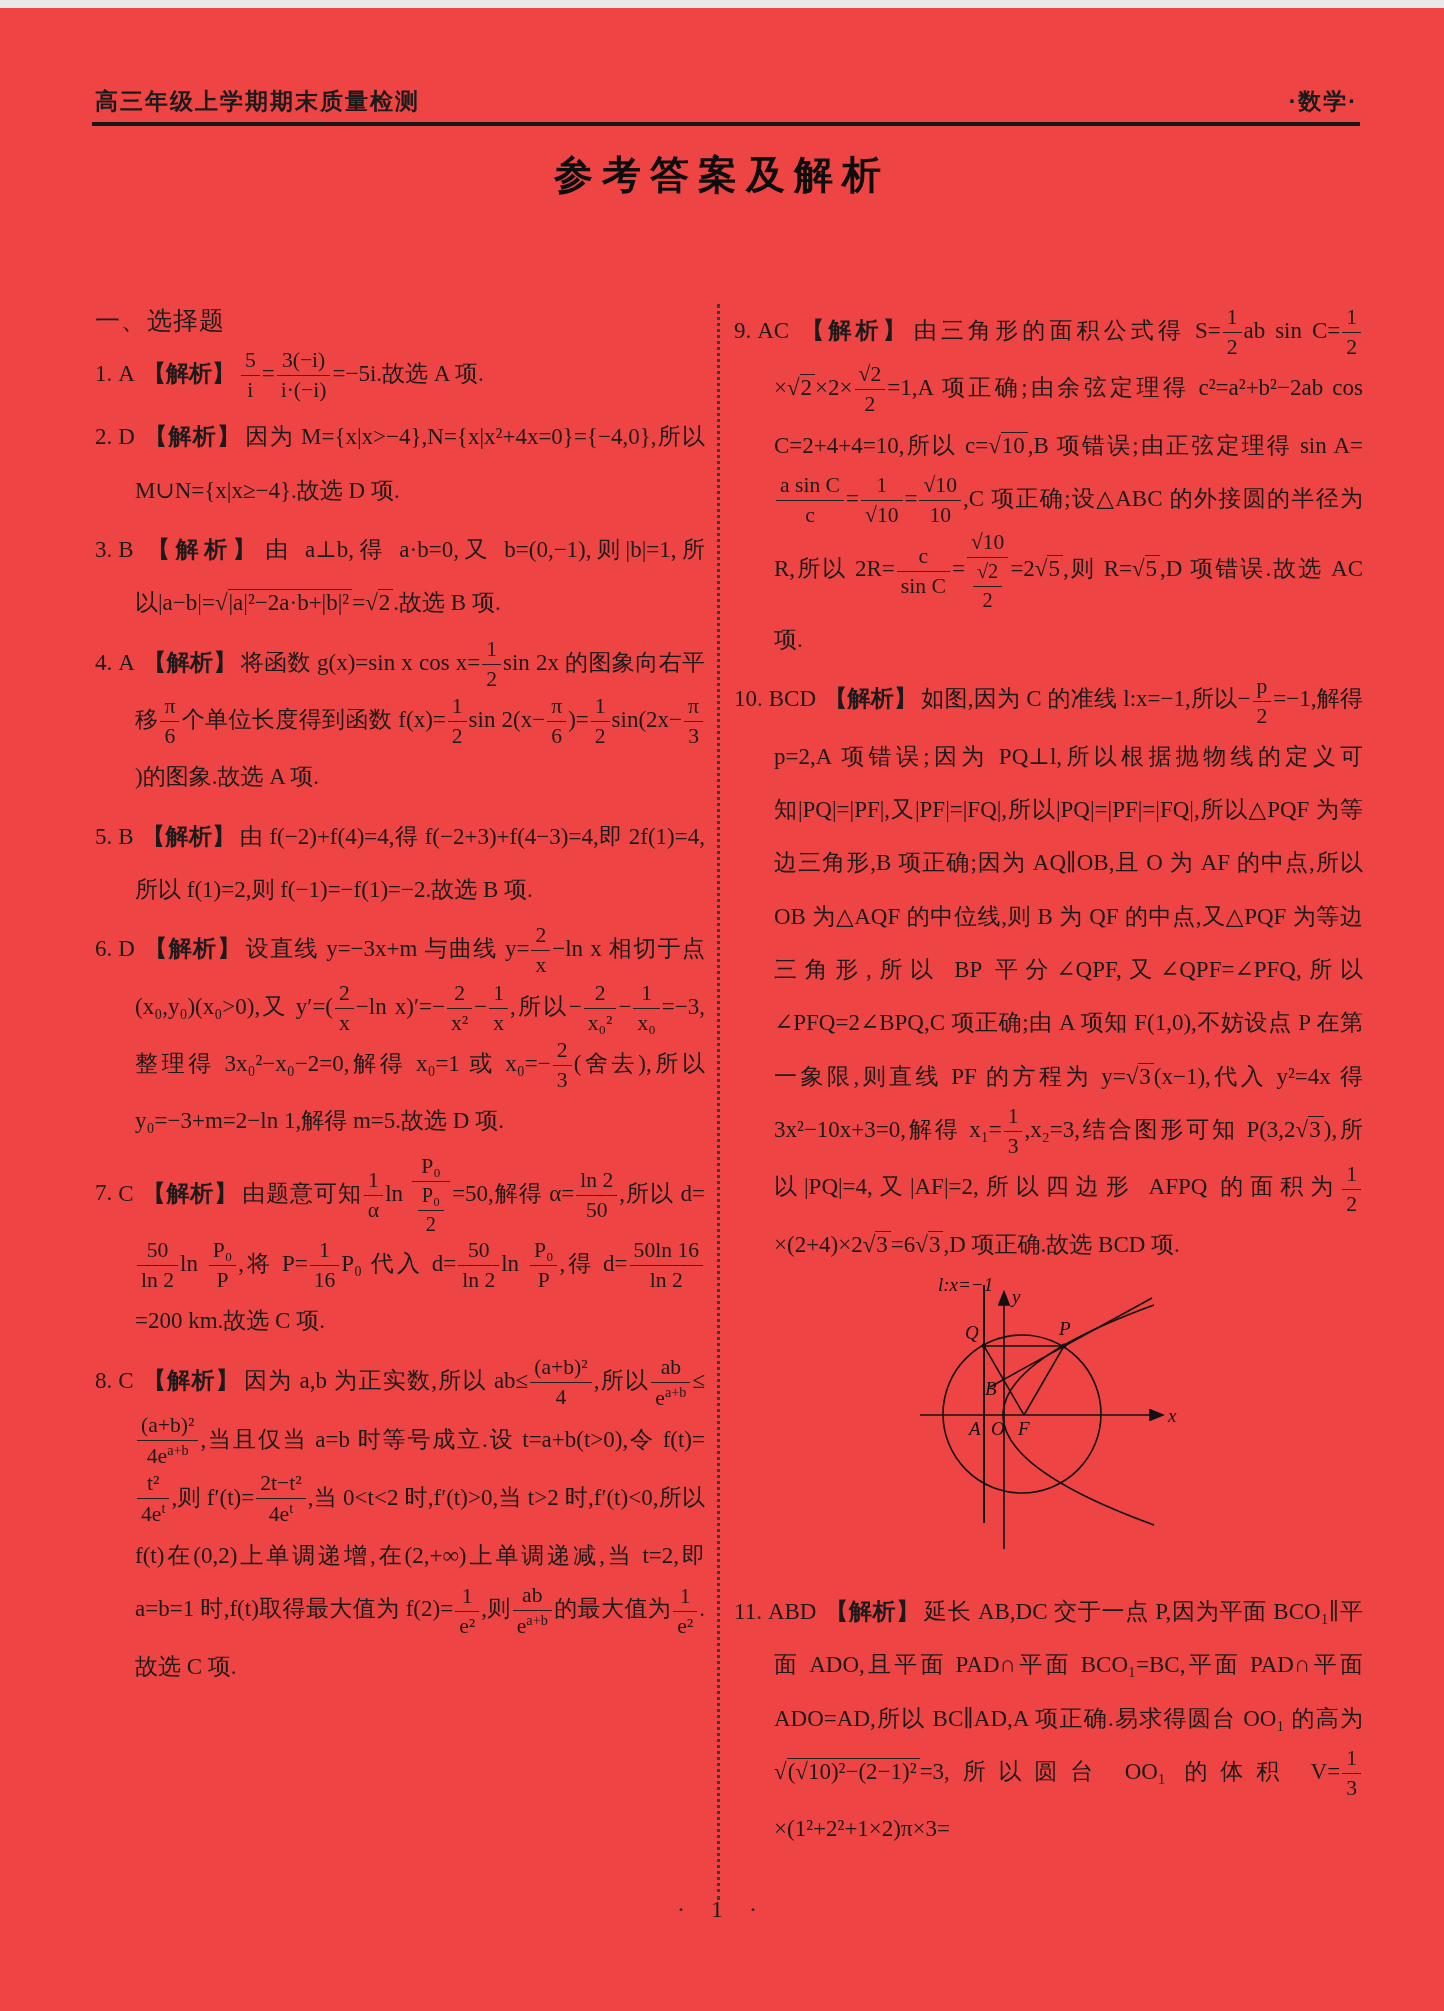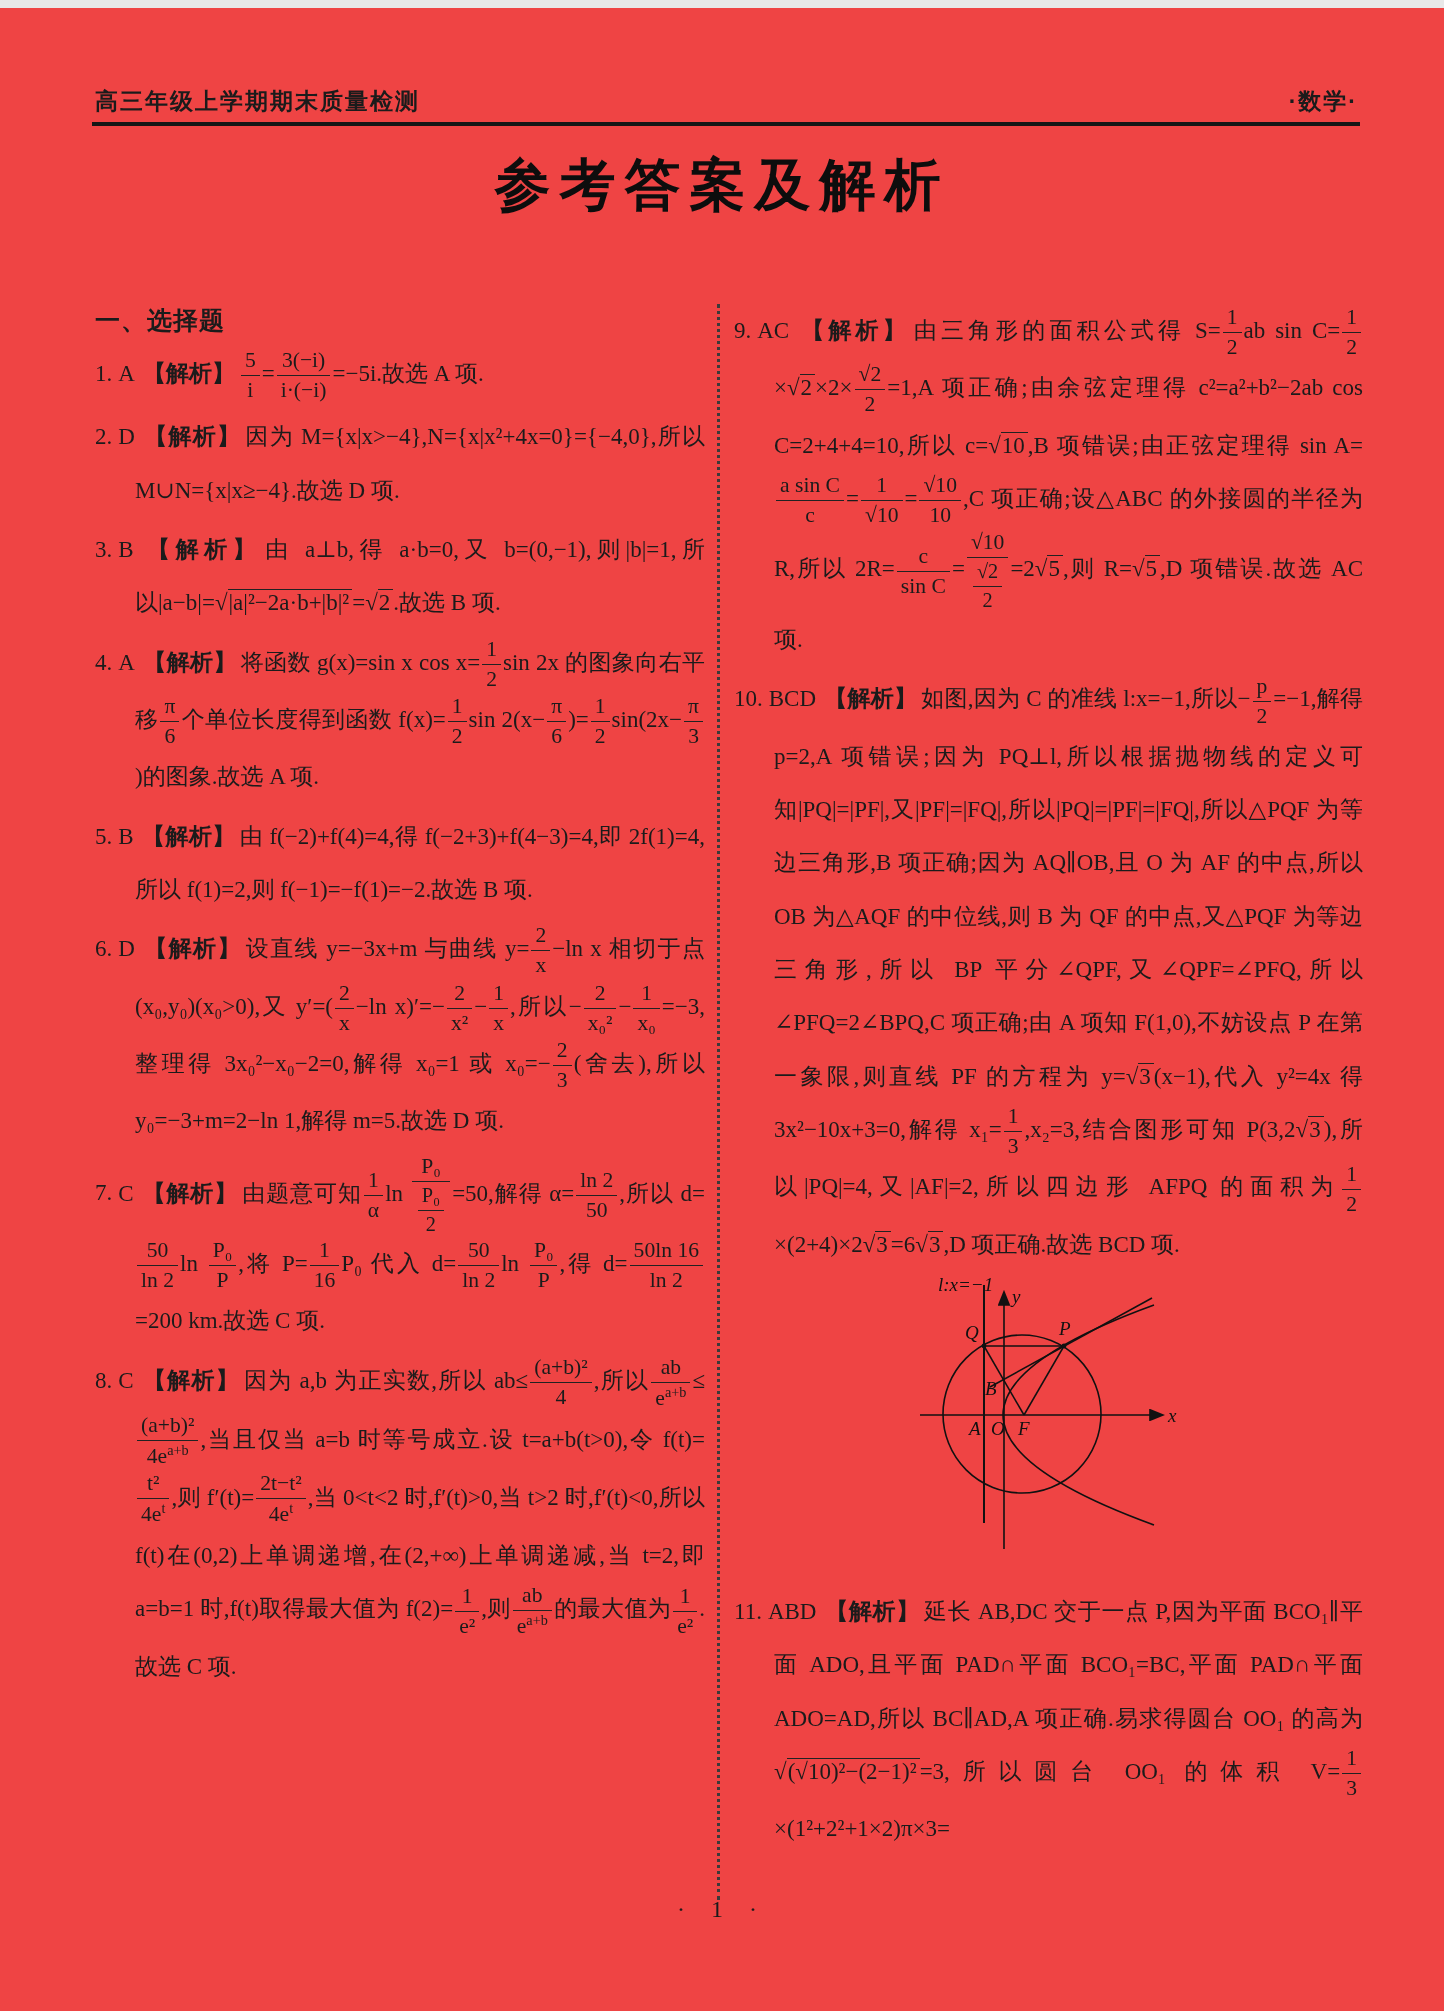--- a/index.html
+++ b/index.html
@@ -9,30 +9,30 @@
   
   .pg-header{position:absolute;top:78px;left:95px;right:86px;display:flex;
              justify-content:space-between;align-items:baseline;
              font-family:"Liberation Sans","DejaVu Sans",sans-serif;
              font-size:23px;font-weight:600;letter-spacing:2px;}
   .rule{position:absolute;top:114px;left:92px;right:84px;height:0;border-top:4px solid #161616;}
 
   
   .title{position:absolute;top:140px;left:0;right:0;margin:0;text-align:center;
          font-family:"Liberation Sans","DejaVu Sans",sans-serif;
-         font-size:56px;font-weight:900;letter-spacing:9px;color:#0d0d0d;}
+         font-size:39px;font-weight:900;letter-spacing:9px;color:#0d0d0d;}
 
   
   .cols{position:absolute;top:296px;left:95px;width:1268px;height:1596px;display:flex;}
   .col{overflow:visible;}
   .col.left{width:610px;}
   .divider{width:0;border-left:3px dotted #3a3a3a;margin-left:12px;margin-right:14px;}
   .col.right{width:629px;}
 
-  .sec{font-family:"Liberation Sans","DejaVu Sans",sans-serif;font-size:25px;font-weight:700;
+  .sec{font-family:"Liberation Sans","DejaVu Sans",sans-serif;font-size:25px;font-weight:400;
        margin:0 0 10px 0;letter-spacing:1px;}
 
   .item{margin:0 0 6px 0;padding-left:40px;text-indent:-40px;
         font-size:23px;line-height:2.32;text-align:justify;}
   .item .ans{margin:0 8px 0 6px;}
   .item .tag{font-family:"Liberation Sans","DejaVu Sans",sans-serif;font-weight:700;margin-right:4px;}
 
   
   .frac{display:inline-block;vertical-align:middle;text-align:center;line-height:1.25;
         font-size:0.94em;margin:0 2px;text-indent:0;}

